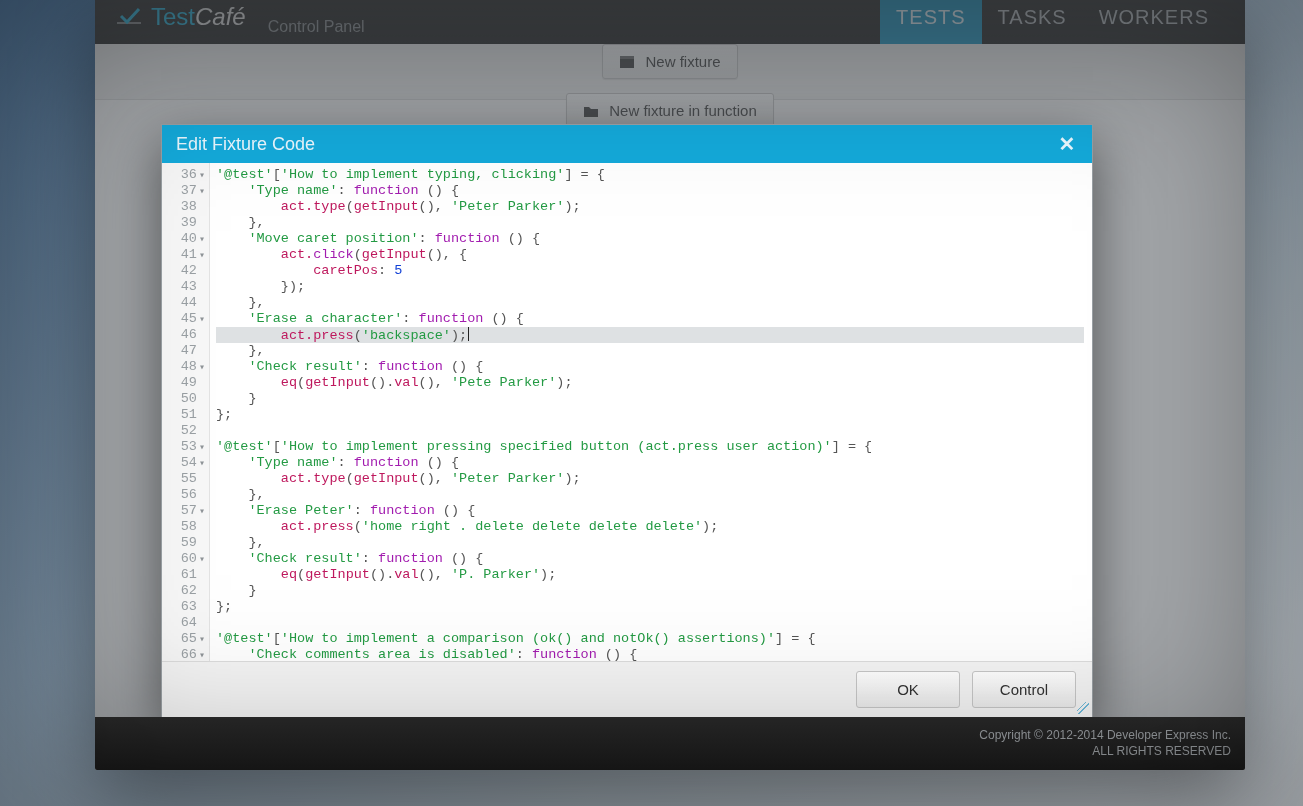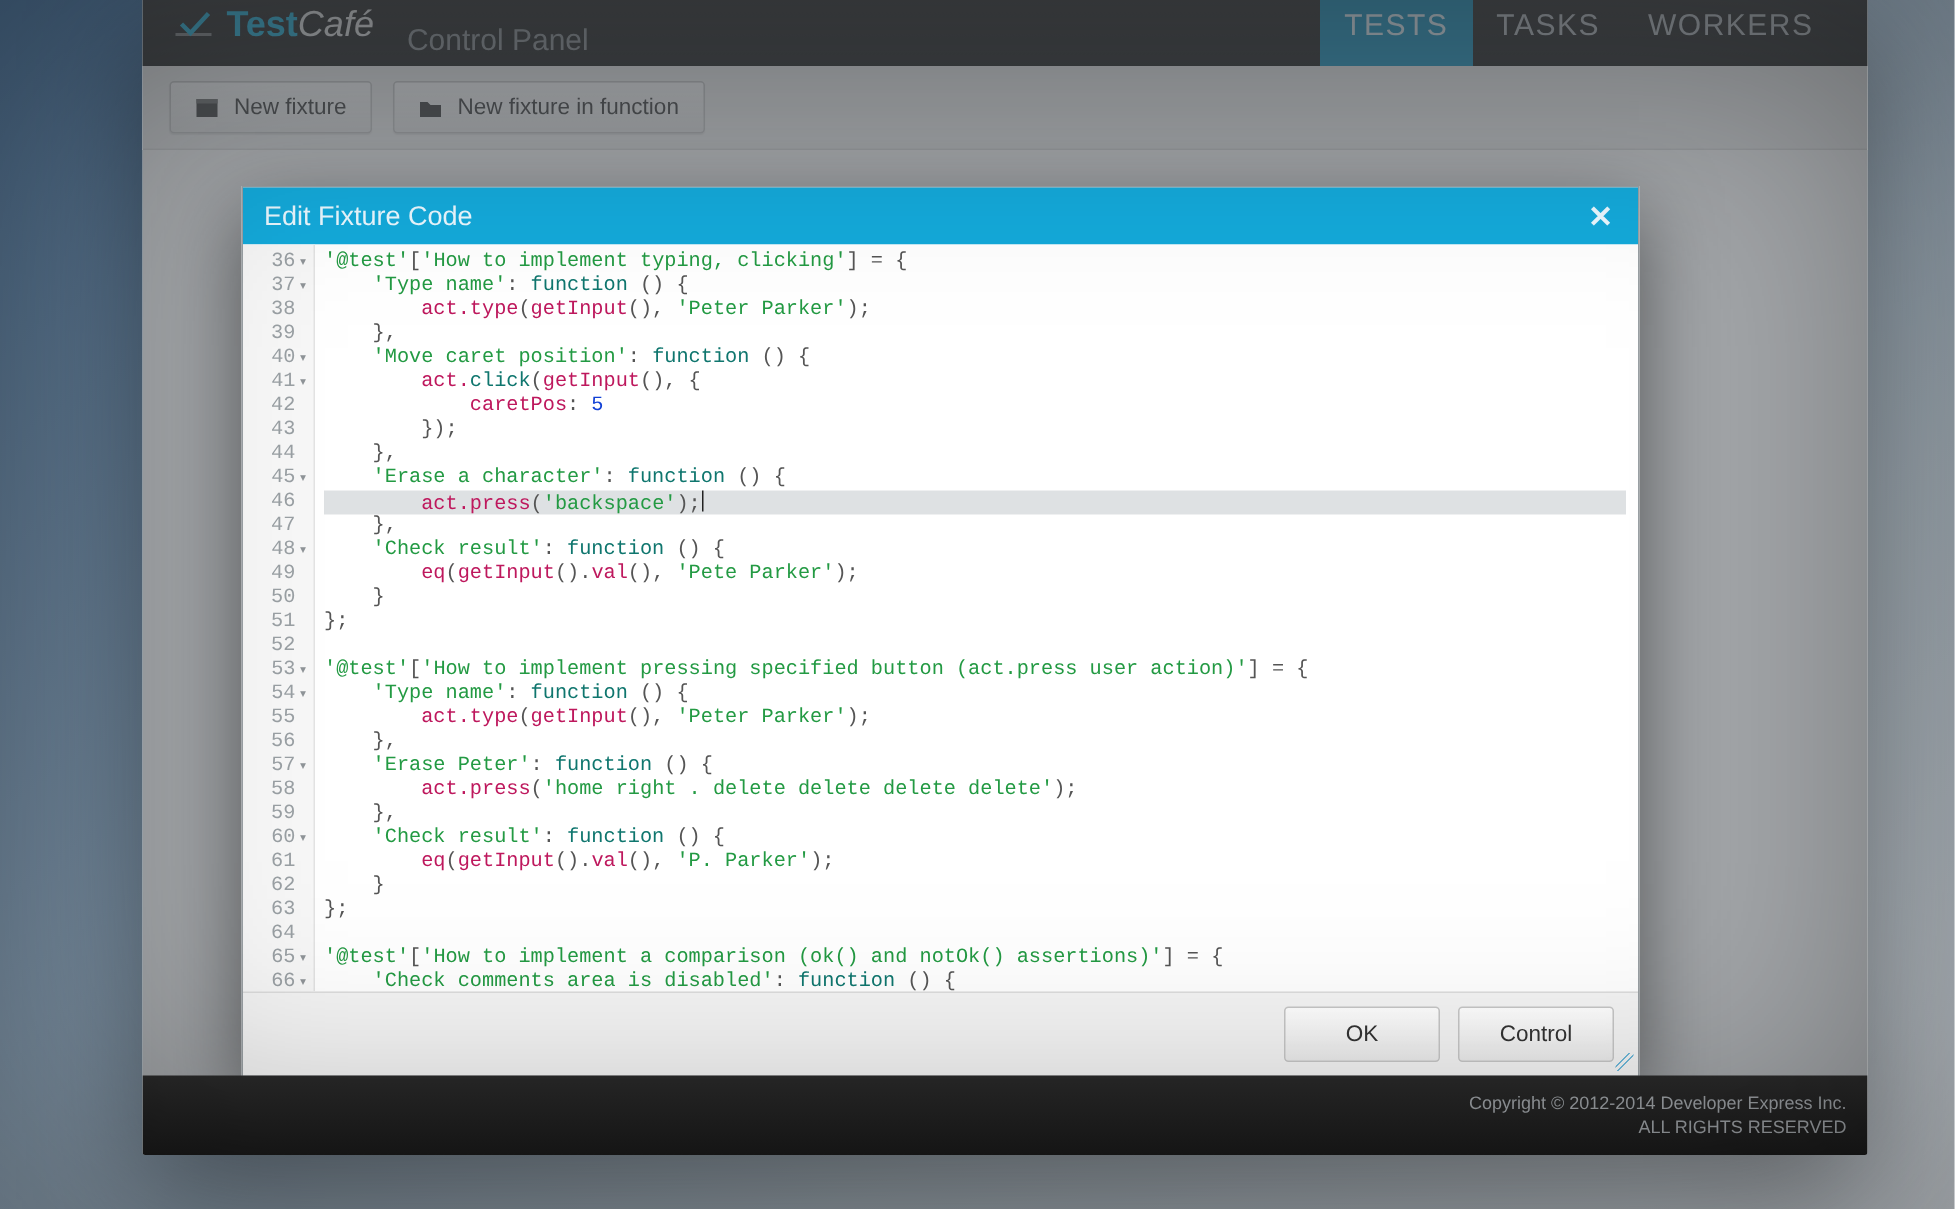--- a/index.html
+++ b/index.html
@@ -23,41 +23,42 @@
     height: 54px;
     background: linear-gradient(#2b2b2b,#1c1c1c);
     display: flex;
     align-items: center;
     padding: 0 20px;
     color: #aaa;
   }
   .logo { display: flex; align-items: center; gap: 8px; }
   .logo-icon svg { display:block; }
   .logo-text { font-size: 24px; font-weight: 400; color: #9fa3a6; }
-  .logo-test { color: #1db3de; font-weight: 700; }
+  .logo-test { color: #1db3de; font-weight: 400; }
   .logo-cafe { color: #e8e8e8; font-style: italic; }
-  .logo-sub { margin-left: 14px; font-size: 20px; color: #8d9194; margin-top: 20px; }
+  .logo-sub { margin-left: 14px; font-size: 16px; color: #8d9194; margin-top: 20px; }
   .navtabs { margin-left: auto; display: flex; align-self: stretch; }
   .navtab {
     padding: 0 16px;
     display: flex; align-items: center;
     color: #b6bbbf;
     font-size: 20px; letter-spacing: 1px;
     cursor: pointer;
   }
   .navtab.active { background: #1593c0; color: #e6f7ff; }
 
   
   .subbar {
     height: 56px;
     background: #f2f2f2;
     border-bottom: 1px solid #ddd;
     display: flex; align-items: center;
     gap: 14px;
     padding: 0 18px;
+    flex-direction: column;
   }
   .btn {
     background: linear-gradient(#ffffff,#eaeaea);
     border: 1px solid #c9c9c9;
     border-radius: 3px;
     padding: 8px 16px;
     display: flex; align-items: center; gap: 10px;
     font-size: 15px; color: #3b3b3b;
     cursor: pointer;
     box-shadow: 0 1px 1px rgba(0,0,0,.08);
@@ -121,21 +122,21 @@
   .code {
     flex: 1;
     padding: 4px 8px 4px 6px;
     white-space: pre;
     color: #444;
     position: relative;
   }
   .ln { height: 16px; }
   .ln.hl { background: rgba(160,168,175,.35); }
   .t-str  { color: #239a43; }   
-  .t-kw   { color: #0f766e; }   
+  .t-kw   { color: #a21caf; }   
   .t-num  { color: #1241d6; }
   .t-punc { color: #555; }
   .t-id   { color: #be185d; }
   .caret {
     display:inline-block; width:1px; height:14px;
     background:#222; vertical-align:-2px;
     margin-left:1px;
   }
 
   

